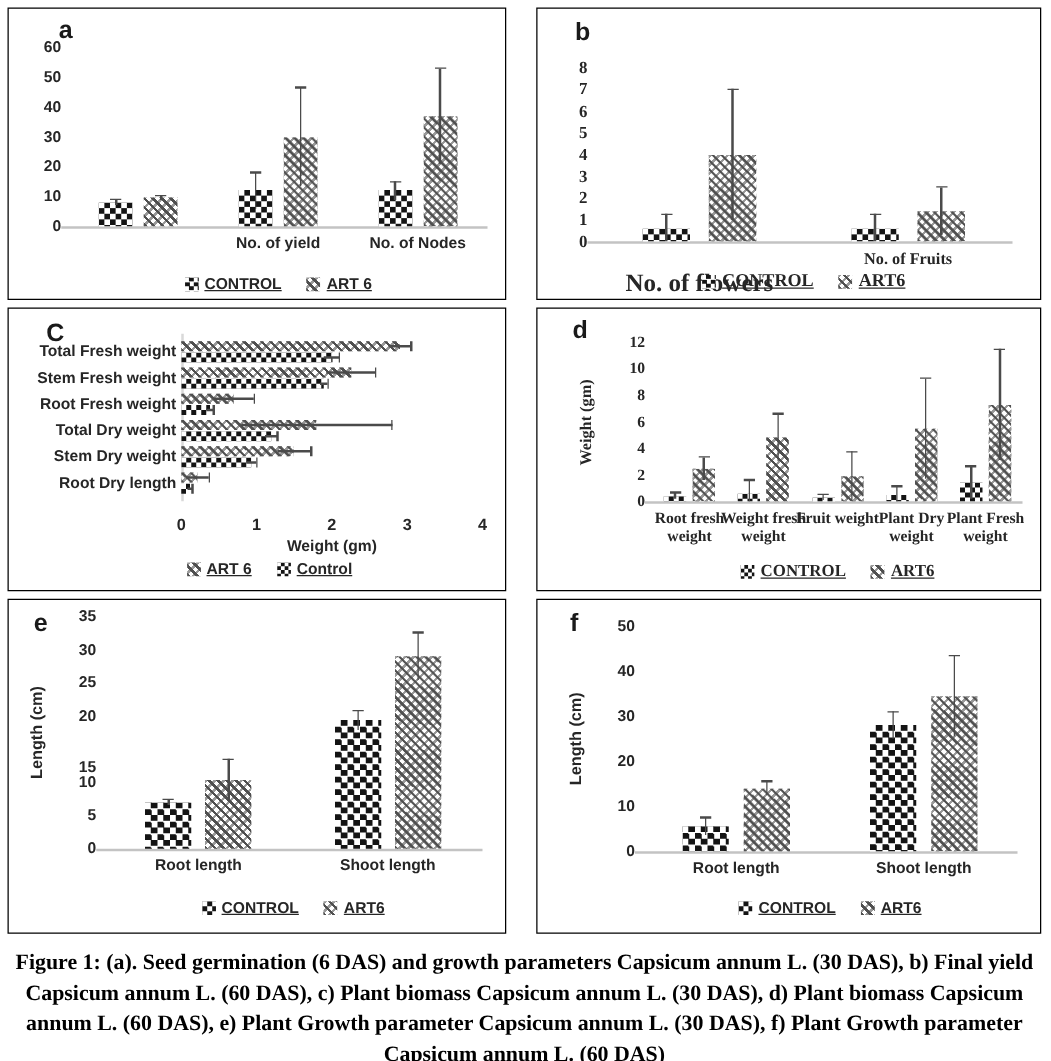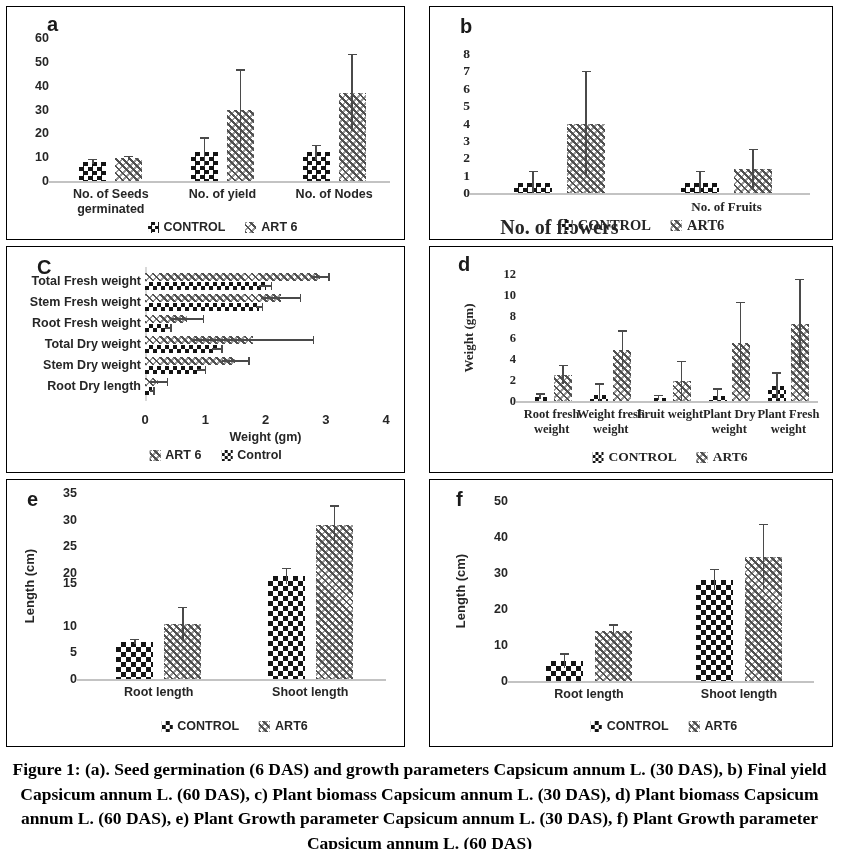--- a/index.html
+++ b/index.html
@@ -27,21 +27,21 @@
       repeating-linear-gradient(45deg,#4f4f4f 0 2px,rgba(0,0,0,0) 2px 5px),
       repeating-linear-gradient(135deg,#999999 0 2px,rgba(0,0,0,0) 2px 5px);}
   .errline{position:absolute;width:1.5px;background:#4a4a4a;}
   .errcap{position:absolute;height:1.5px;background:#4a4a4a;}
   .herrline{position:absolute;height:1.5px;background:#4a4a4a;}
   .herrcap{position:absolute;width:1.5px;background:#4a4a4a;}
   .catlabel{position:absolute;font-weight:bold;color:#262626;text-align:center;line-height:1.2;}
   .hcatlabel{position:absolute;font-weight:bold;color:#262626;text-align:right;line-height:1.1;
              transform:translateY(-50%);}
   .legend{position:absolute;display:flex;gap:20px;font-weight:bold;color:#262626;
-          align-items:center;white-space:nowrap;}
+          align-items:center;white-space:nowrap;text-decoration:underline;}
   .legend-item{display:inline-flex;align-items:center;}
   .mk{width:11px;height:11px;display:inline-block;margin-right:5px;flex:none;}
   .ylabel{position:absolute;font-weight:bold;color:#262626;white-space:nowrap;
           transform:translate(-50%,-50%) rotate(-90deg);line-height:1;}
   .xlabel{position:absolute;font-weight:bold;color:#262626;text-align:center;
           transform:translateX(-50%);line-height:1;}
   .caption{font-family:"Liberation Serif",serif;font-weight:bold;font-size:17.5px;
            color:#000;text-align:center;line-height:1.4;margin:10px 2px 0 2px;}
 </style>
 </head>
@@ -58,21 +58,20 @@
         <div class="tick sans" style="left: 6px; top: 78.6667px; font-size: 12.5px;">40</div>
         <div class="tick sans" style="left: 6px; top: 54.8333px; font-size: 12.5px;">50</div>
         <div class="tick sans" style="left: 6px; top: 31px; font-size: 12.5px;">60</div>
         <div class="axisline" style="left: 42px; top: 174px; width: 341px;"></div>
         <div class="bar pat-checker" style="left: 72.3333px; width: 27px; top: 154.933px; height: 19.0667px; background-size: 9px 9px;"></div>
         <div class="errline" style="left: 85.0833px; top: 152.55px; height: 4.76667px;"></div>
         <div class="errcap" style="left: 81.3333px; top: 151.8px; width: 9px;"></div>
         <div class="bar pat-hatch" style="left: 108.333px; width: 27px; top: 151.358px; height: 22.6417px;"></div>
         <div class="errline" style="left: 121.083px; top: 149.452px; height: 3.81333px;"></div>
         <div class="errcap" style="left: 117.333px; top: 148.702px; width: 9px;"></div>
-        <div class="catlabel sans" style="left: 49.8333px; width: 108px; top: 180px; font-size: 12.5px;">No. of Seeds germinated</div>
         <div class="bar pat-checker" style="left: 184px; width: 27px; top: 145.4px; height: 28.6px; background-size: 9px 9px;"></div>
         <div class="errline" style="left: 196.75px; top: 131.1px; height: 28.6px;"></div>
         <div class="errcap" style="left: 193px; top: 130.35px; width: 9px;"></div>
         <div class="bar pat-hatch" style="left: 220px; width: 27px; top: 102.5px; height: 71.5px;"></div>
         <div class="errline" style="left: 232.75px; top: 63.175px; height: 78.65px;"></div>
         <div class="errcap" style="left: 229px; top: 62.425px; width: 9px;"></div>
         <div class="catlabel sans" style="left: 161.5px; width: 108px; top: 180px; font-size: 12.5px;">No. of yield</div>
         <div class="bar pat-checker" style="left: 295.667px; width: 27px; top: 145.4px; height: 28.6px; background-size: 9px 9px;"></div>
         <div class="errline" style="left: 308.417px; top: 138.25px; height: 14.3px;"></div>
         <div class="errcap" style="left: 304.667px; top: 137.5px; width: 9px;"></div>
@@ -245,21 +244,21 @@
             <div class="mk pat-hatch"></div>
             <div>ART6</div>
           </div>
         </div>
       </section>
     <section class="panel" id="panel-e">
         <div class="letter" style="left: 20px; top: 9px;">e</div>
         <div class="tick sans" style="left: 34px; top: 199px; font-size: 12.5px;">0</div>
         <div class="tick sans" style="left: 34px; top: 172.429px; font-size: 12.5px;">5</div>
         <div class="tick sans" style="left: 34px; top: 145.857px; font-size: 12.5px;">10</div>
-        <div class="tick sans" style="left: 34px; top: 103px; font-size: 12.5px;">15</div>
+        <div class="tick sans" style="left: 34px; top: 134px; font-size: 12.5px;">15</div>
         <div class="tick sans" style="left: 34px; top: 92.7143px; font-size: 12.5px;">20</div>
         <div class="tick sans" style="left: 34px; top: 66.1429px; font-size: 12.5px;">25</div>
         <div class="tick sans" style="left: 34px; top: 39.5714px; font-size: 12.5px;">30</div>
         <div class="tick sans" style="left: 34px; top: 13px; font-size: 12.5px;">35</div>
         <div class="axisline" style="left: 70px; top: 199px; width: 309px;"></div>
         <div class="ylabel sans" style="left: 22px; top: 106px; font-size: 13px;">Length (cm)</div>
         <div class="bar pat-checker" style="left: 109.25px; width: 37px; top: 161.8px; height: 37.2px; background-size: 10px 10px;"></div>
         <div class="errline" style="left: 127px; top: 159.674px; height: 4.25143px;"></div>
         <div class="errcap" style="left: 123.25px; top: 158.924px; width: 9px;"></div>
         <div class="bar pat-hatch" style="left: 157.25px; width: 37px; top: 144.263px; height: 54.7371px;"></div>

